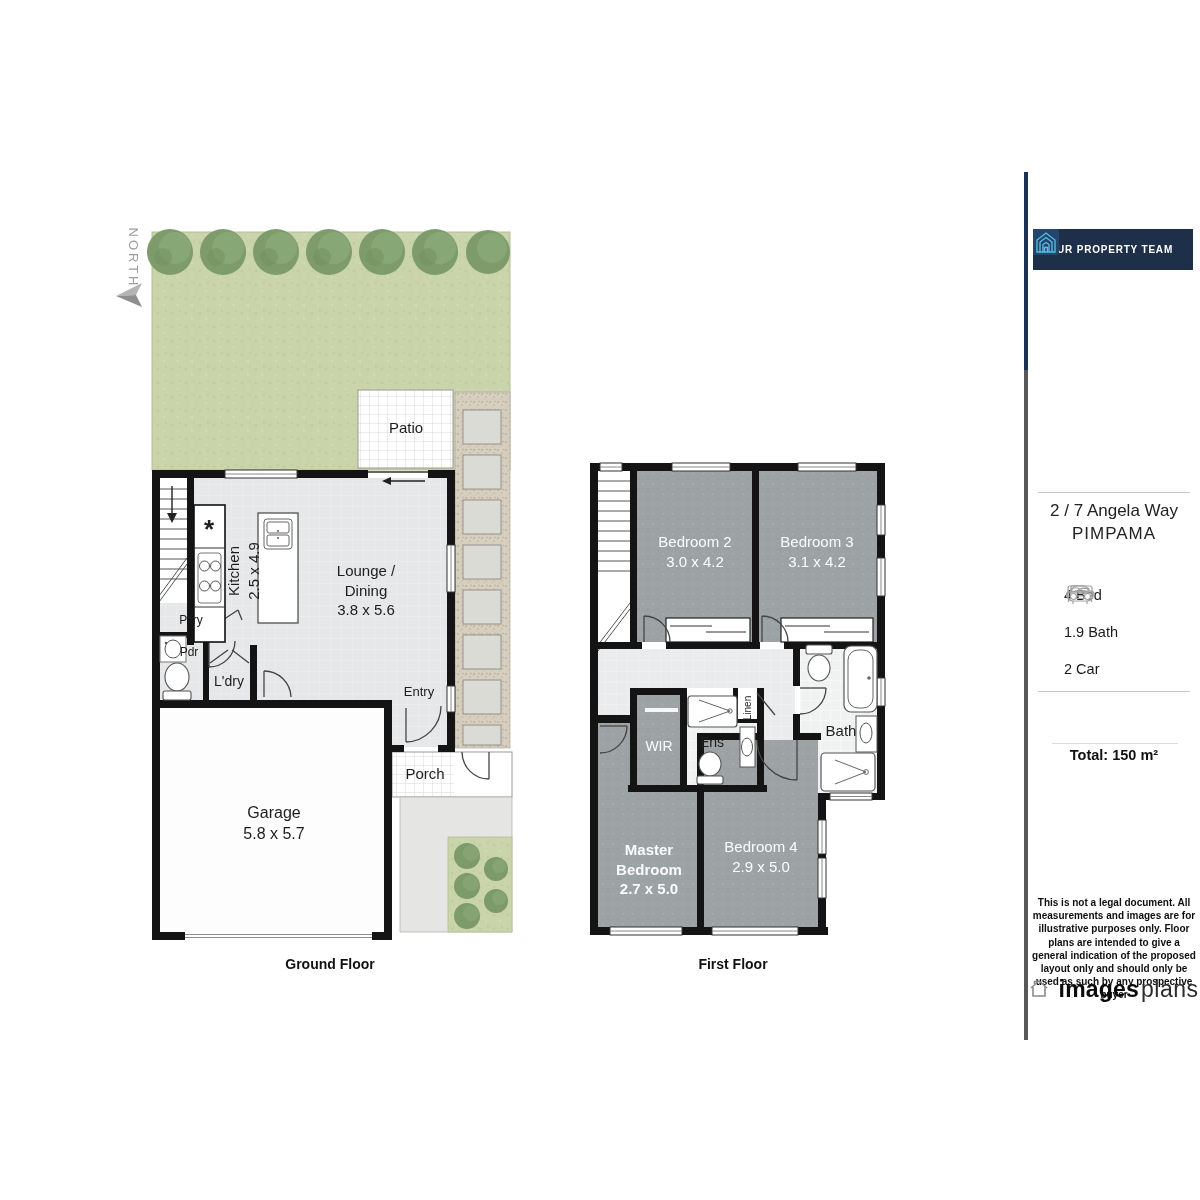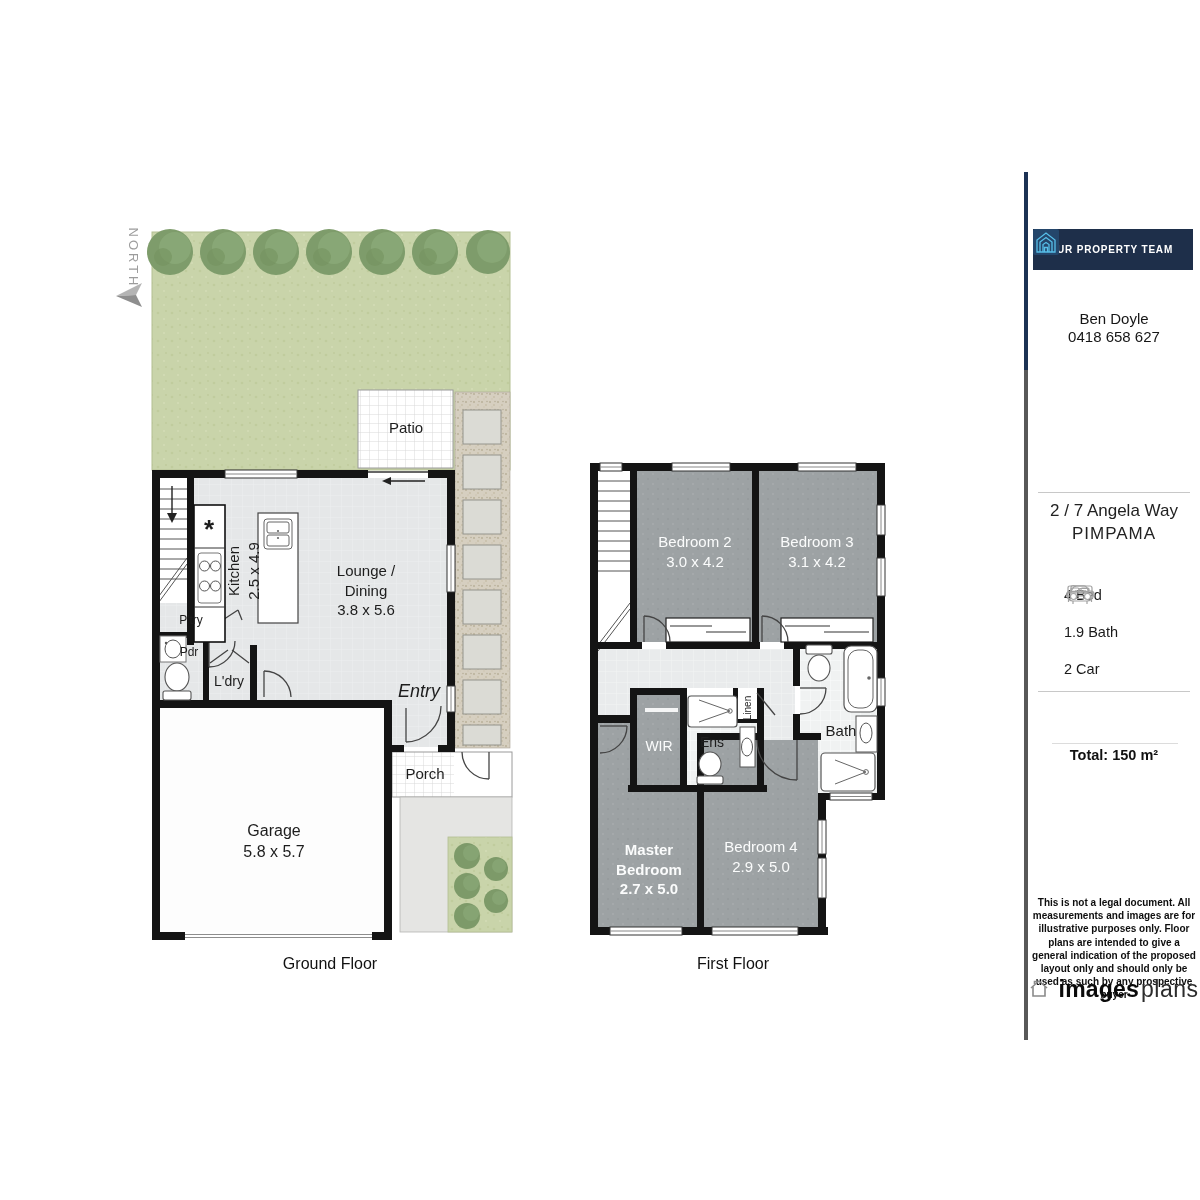--- a/index.html
+++ b/index.html
@@ -4,22 +4,22 @@
 <style>
   html,body{margin:0;padding:0;background:#ffffff;}
   .page{position:relative;width:1200px;height:1200px;background:#ffffff;overflow:hidden;
         font-family:"Liberation Sans", sans-serif;}
   svg{position:absolute;left:0;top:0;}
   .lbl{position:absolute;transform:translate(-50%,-50%);text-align:center;
        white-space:pre-line;color:#1d1d1d;font-size:15px;line-height:1.3;}
   .lbl.white{color:#fbfcfc;}
   .lbl.rot{transform:translate(-50%,-50%) rotate(-90deg);}
   .lbl.rotcw{transform:translate(-50%,-50%) rotate(90deg);}
-  .s10{font-size:10px;} .s12{font-size:12px;} .s13{font-size:18px;font-style:italic;} .s14{font-size:14px;}
-  .s16{font-size:16px;} .s19{font-size:16px;} .s26{font-size:26px;font-weight:bold;}
+  .s10{font-size:10px;} .s12{font-size:12px;} .s13{font-size:13px;} .s14{font-size:14px;}
+  .s16{font-size:16px;} .s19{font-size:14px;font-weight:bold;} .s26{font-size:26px;font-weight:bold;}
   .north-label{color:#9c9c9c;letter-spacing:3px;font-size:13px;}
   .floor-title{color:#111;}
   
   .side-line{position:absolute;left:1024px;top:172px;width:4px;height:868px;
              background:linear-gradient(to bottom,#1c3254 0,#1c3254 198px,#585858 198px,#585858 100%);}
   .brand-banner{position:absolute;left:1033px;top:229px;width:160px;height:41px;background:#1e2f4a;
                 display:flex;align-items:center;padding-left:8px;box-sizing:border-box;gap:7px;}
   .brand-banner span{color:#fff;font-size:10px;font-weight:bold;letter-spacing:.8px;}
   .agents{position:absolute;left:1028px;top:310px;width:172px;text-align:center;
           font-size:15px;line-height:1.22;color:#161616;}
@@ -431,21 +431,21 @@
 <div class="lbl rot" style="left:243px;top:571px;">Kitchen
 2.5 x 4.9</div>
 <div class="lbl s26" style="left:209px;top:530px;">*</div>
 <div class="lbl" style="left:366px;top:590px;">Lounge /
 Dining
 3.8 x 5.6</div>
 <div class="lbl s12" style="left:191px;top:621px;">P'try</div>
 <div class="lbl s12" style="left:189px;top:653px;">Pdr</div>
 <div class="lbl s14" style="left:229px;top:681px;">L'dry</div>
 <div class="lbl s13" style="left:419px;top:692px;">Entry</div>
-<div class="lbl s16" style="left:274px;top:842px;">Garage
+<div class="lbl s16" style="left:274px;top:824px;">Garage
 5.8 x 5.7</div>
 <div class="lbl" style="left:425px;top:774px;">Porch</div>
 <div class="lbl s19 floor-title" style="left:330px;top:964px;">Ground Floor</div>
 
 <div class="lbl white" style="left:695px;top:551px;">Bedroom 2
 3.0 x 4.2</div>
 <div class="lbl white" style="left:817px;top:551px;">Bedroom 3
 3.1 x 4.2</div>
 <div class="lbl white s14" style="left:659px;top:746px;">WIR</div>
 <div class="lbl s14" style="left:712px;top:742px;">Ens</div>
@@ -467,24 +467,20 @@
       <path d="M4,23 V11 L13,4 L22,11 V23 Z"></path>
       <path d="M7,23 V13 L13,8.5 L19,13 V23"></path>
       <path d="M10,23 V15.5 L13,13.5 L16,15.5 V23"></path>
       <path d="M11.5,23 V18.5 H14.5 V23"></path>
     </g>
   </svg>
   <span>YOUR PROPERTY TEAM</span>
 </div>
 
 <div class="agents">
-  <div class="agent">
-    <div>Ben Doyle</div>
-    <div>0418 658 627</div>
-  </div>
 </div>
 
 <div class="divider" style="left:1038px;top:492px;width:152px;"></div>
 
 <div class="address">
   <div>2 / 7 Angela Way</div>
   <div class="suburb">PIMPAMA</div>
 </div>
 
 <div class="features">

